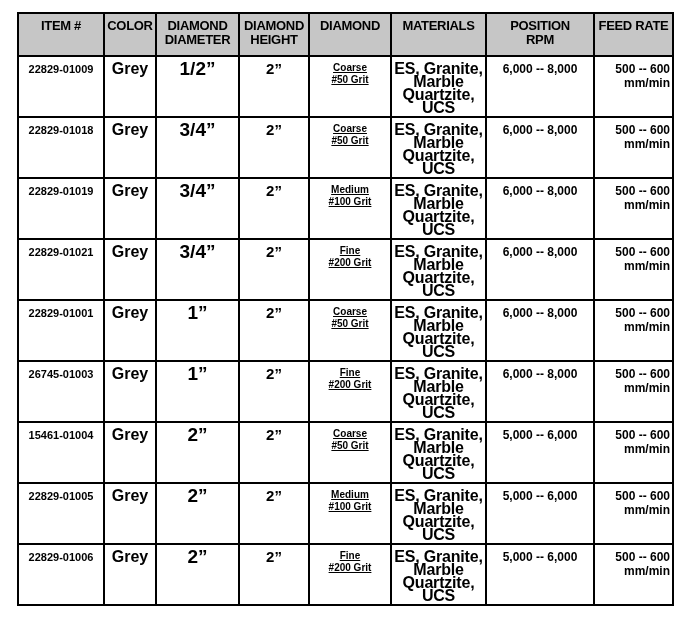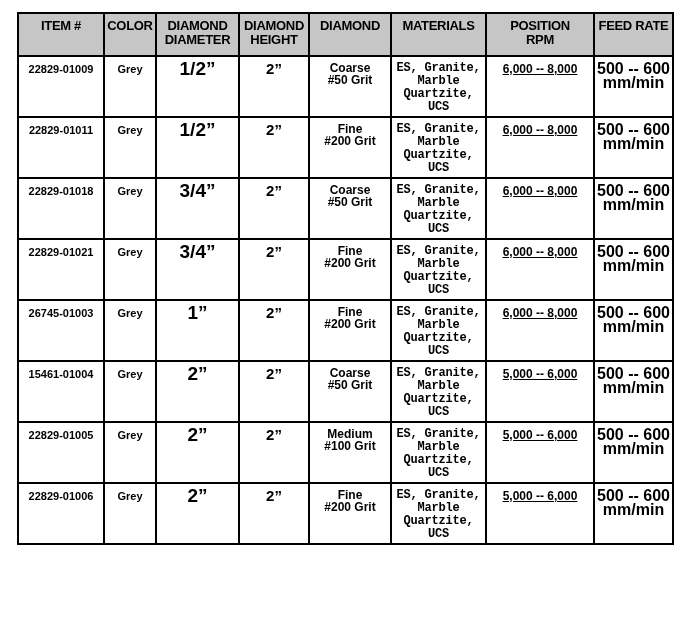--- a/index.html
+++ b/index.html
@@ -39,27 +39,27 @@
   table.spec th {
     background: #c6c6c6;
     font-size: 13px;
     line-height: 14px;
     letter-spacing: -0.3px;
   }
   
   table.spec tbody tr { height: 46px; }
   table.spec td { font-size: 12px; line-height: 14px; }
   table.spec td:nth-child(1) { font-size: 11px; }
-  table.spec td:nth-child(2) { font-size: 11px; border-radius: 11px; }
+  table.spec td:nth-child(2) { font-size: 16px; border-radius: 11px; }
   table.spec td:nth-child(3) { font-size: 19px; }
   table.spec td:nth-child(4) { font-size: 15px; }
-  table.spec td:nth-child(5) { font-size: 12px; line-height: 12px; }
-  table.spec td:nth-child(6) { font-size: 12px; line-height: 13px; letter-spacing: -0.2px; font-family: Liberation Mono, monospace; }
-  table.spec td:nth-child(7) { font-size: 12px; text-decoration: underline; }
-  table.spec td:nth-child(8) { font-size: 16px; }
+  table.spec td:nth-child(5) { font-size: 10px; line-height: 12px; text-decoration: underline; }
+  table.spec td:nth-child(6) { font-size: 16px; line-height: 13px; letter-spacing: -0.2px; }
+  table.spec td:nth-child(7) { font-size: 12px; }
+  table.spec td:nth-child(8) { font-size: 12px; text-align: right; }
   
   col.c-item      { width: 86px; }
   col.c-color     { width: 52px; }
   col.c-diameter  { width: 83px; }
   col.c-height    { width: 70px; }
   col.c-position  { width: 82px; }
   col.c-materials { width: 95px; }
   col.c-rpm       { width: 108px; }
   col.c-feed      { width: 79px; }
 </style>
@@ -102,54 +102,68 @@
         <td>Coarse
 #50 Grit</td>
         <td>ES, Granite,
 Marble
 Quartzite, UCS</td>
         <td>6,000 -- 8,000</td>
         <td>500 -- 600
 mm/min</td>
       </tr>
       <tr>
-        <td>22829-01011</td>
-        <td>Grey</td>
-        <td>1/2”</td>
+        <td>22829-01018</td>
+        <td>Grey</td>
+        <td>3/4”</td>
+        <td>2”</td>
+        <td>Coarse
+#50 Grit</td>
+        <td>ES, Granite,
+Marble
+Quartzite, UCS</td>
+        <td>6,000 -- 8,000</td>
+        <td>500 -- 600
+mm/min</td>
+      </tr>
+      <tr>
+        <td>22829-01019</td>
+        <td>Grey</td>
+        <td>3/4”</td>
+        <td>2”</td>
+        <td>Medium
+#100 Grit</td>
+        <td>ES, Granite,
+Marble
+Quartzite, UCS</td>
+        <td>6,000 -- 8,000</td>
+        <td>500 -- 600
+mm/min</td>
+      </tr>
+      <tr>
+        <td>22829-01021</td>
+        <td>Grey</td>
+        <td>3/4”</td>
         <td>2”</td>
         <td>Fine
 #200 Grit</td>
         <td>ES, Granite,
 Marble
 Quartzite, UCS</td>
         <td>6,000 -- 8,000</td>
         <td>500 -- 600
 mm/min</td>
       </tr>
       <tr>
-        <td>22829-01018</td>
-        <td>Grey</td>
-        <td>3/4”</td>
-        <td>2”</td>
-        <td>Coarse
-#50 Grit</td>
-        <td>ES, Granite,
-Marble
-Quartzite, UCS</td>
-        <td>6,000 -- 8,000</td>
-        <td>500 -- 600
-mm/min</td>
-      </tr>
-      <tr>
-        <td>22829-01021</td>
-        <td>Grey</td>
-        <td>3/4”</td>
-        <td>2”</td>
-        <td>Fine
-#200 Grit</td>
+        <td>22829-01001</td>
+        <td>Grey</td>
+        <td>1”</td>
+        <td>2”</td>
+        <td>Coarse
+#50 Grit</td>
         <td>ES, Granite,
 Marble
 Quartzite, UCS</td>
         <td>6,000 -- 8,000</td>
         <td>500 -- 600
 mm/min</td>
       </tr>
       <tr>
         <td>26745-01003</td>
         <td>Grey</td>

